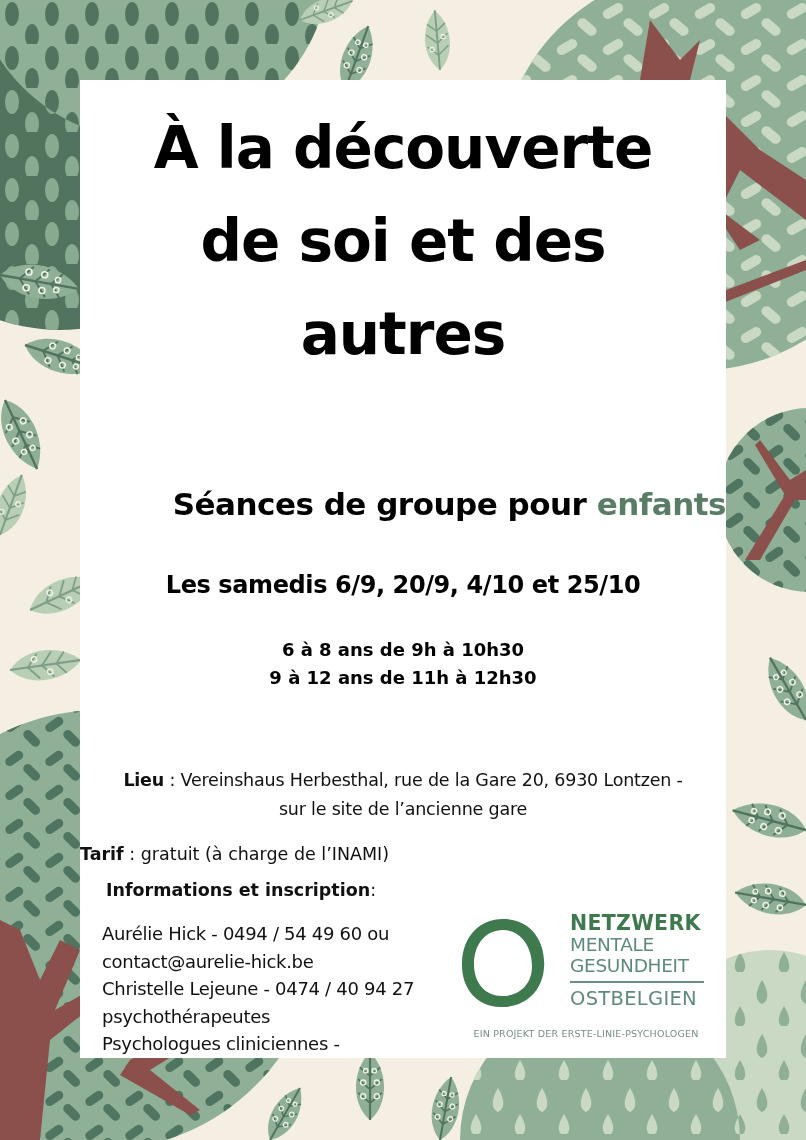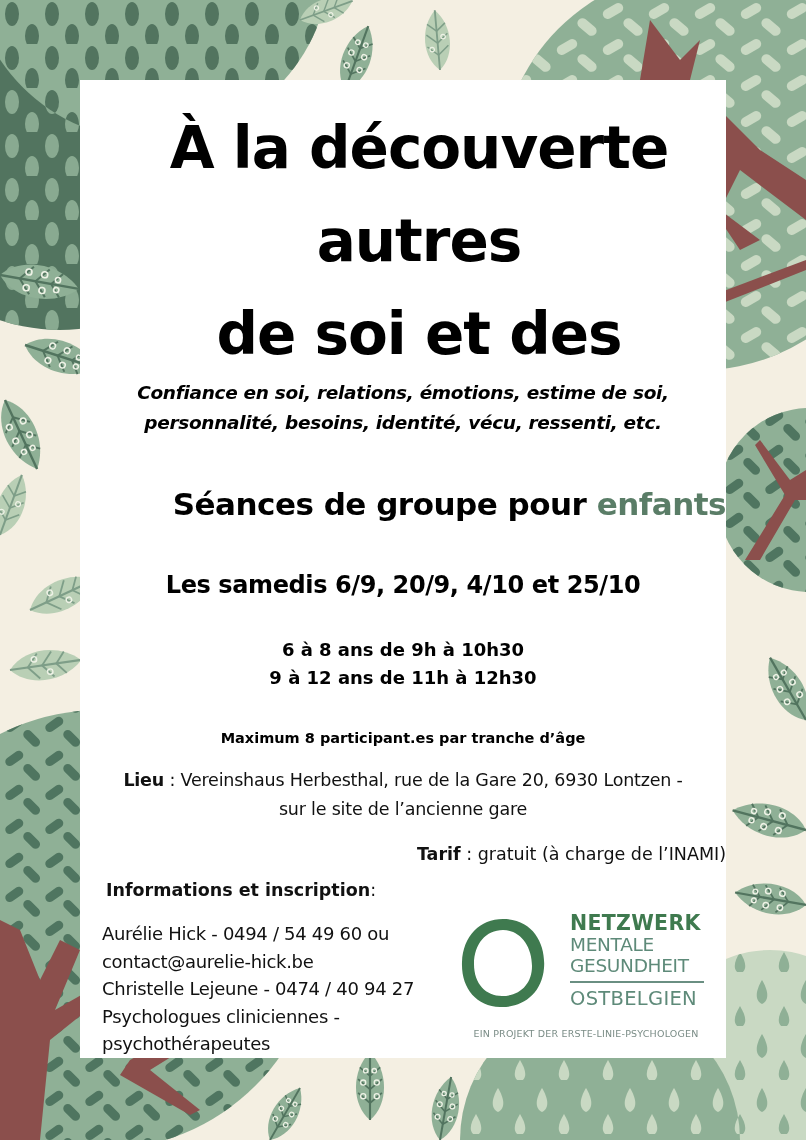--- a/index.html
+++ b/index.html
@@ -1,27 +1,27 @@
 <!DOCTYPE html>
 <html><head>
 <meta charset="utf-8">
 <style>
   html, body { margin:0; padding:0; }
   body { width:806px; height:1140px; position:relative; overflow:hidden; background:#f4efe2; font-family:"Liberation Sans", "DejaVu Sans", sans-serif; }
   .deco { position:absolute; inset:0; }
   .panel { position:absolute; left:80px; top:80px; width:646px; height:978px; background:#ffffff; }
-  .title { position:absolute; left:16px; width:646px; top:22px; text-align:center; font-family:"DejaVu Sans", sans-serif; font-weight:bold; font-size:58px; line-height:93px; color:#000; letter-spacing:-1px; }
+  .title { position:absolute; left:0; width:646px; top:22px; text-align:center; font-family:"DejaVu Sans", sans-serif; font-weight:bold; font-size:58px; line-height:93px; color:#000; letter-spacing:-1px; }
   .subtitle { position:absolute; left:0; width:646px; top:298px; text-align:center; font-family:"DejaVu Sans", sans-serif; font-weight:bold; font-style:italic; font-size:18.5px; line-height:30px; color:#000; letter-spacing:-0.3px; }
   .heading { position:absolute; left:0; width:646px; top:402px; text-align:right; font-family:"DejaVu Sans", sans-serif; font-weight:bold; font-size:31px; line-height:44px; color:#000; letter-spacing:-0.5px; }
   .heading .accent { color:#5a7d67; }
   .dates { position:absolute; left:0; width:646px; top:488px; text-align:center; font-family:"DejaVu Sans", sans-serif; font-weight:bold; font-size:24px; line-height:34px; color:#000; letter-spacing:-0.4px; }
   .ages { position:absolute; left:0; width:646px; top:556px; text-align:center; font-family:"DejaVu Sans", sans-serif; font-weight:bold; font-size:18px; line-height:28px; color:#000; }
   .max { position:absolute; left:0; width:646px; top:646px; text-align:center; font-family:"DejaVu Sans", sans-serif; font-weight:bold; font-size:14.5px; line-height:24px; color:#000; }
   .lieu { position:absolute; left:0; width:646px; top:686px; text-align:center; font-family:"DejaVu Sans", sans-serif; font-size:17.5px; line-height:29px; color:#111; letter-spacing:-0.2px; }
-  .tarif { position:absolute; left:0; width:646px; top:760px; text-align:right; font-family:"DejaVu Sans", sans-serif; font-size:17.5px; line-height:29px; color:#111; }
+  .tarif { position:absolute; left:0; width:646px; top:760px; text-align:left; font-family:"DejaVu Sans", sans-serif; font-size:17.5px; line-height:29px; color:#111; }
   .b { font-weight:bold; }
   .info-head { position:absolute; left:26px; top:796px; font-family:"DejaVu Sans", sans-serif; font-size:17.5px; line-height:29px; color:#111; }
   .contacts { position:absolute; left:22px; top:840px; font-family:"DejaVu Sans", sans-serif; font-size:18px; line-height:27.5px; color:#111; letter-spacing:-0.3px; }
   .contacts div { white-space:nowrap; }
   .logo { position:absolute; left:370px; top:826px; width:270px; height:140px; }
   .logo-ring { position:absolute; left:8px; top:10px; width:90px; height:94px; }
   .logo-text { position:absolute; left:120px; top:6px; width:140px; font-family:"DejaVu Sans", sans-serif; }
   .lt1 { font-weight:bold; font-size:20.5px; line-height:22px; color:#3f7a4f; letter-spacing:0.3px; }
   .lt2, .lt3 { font-size:18.5px; line-height:21px; color:#5e8a79; letter-spacing:-0.3px; }
   .lt-line { height:2px; background:#6a8f82; margin:5px 0 4px 0; width:134px; }
@@ -125,61 +125,56 @@
   <use href="#leaf" transform="translate(806 830) rotate(-165) scale(0.95)"></use>
   <use href="#leaf" transform="translate(806 905) rotate(-170) scale(0.9)"></use>
   <use href="#leaf" transform="translate(370 1120) rotate(-90) scale(0.85)"></use>
   <use href="#leaf" transform="translate(440 1140) rotate(-80) scale(0.8)"></use>
   <use href="#leaf" transform="translate(270 1140) rotate(-60) scale(0.75)"></use>
 </svg>
 
 <div class="panel">
   <div class="title">
     <div>À la découverte</div>
+    <div>de soi et des</div>
     <div>autres</div>
-    <div>de soi et des</div>
   </div>
 
-  <div class="subtitle">
-    <div>Confiance en soi, relations, émotions, estime de soi,</div>
-    <div>personnalité, besoins, identité, vécu, ressenti, etc.</div>
-  </div>
 
   <div class="heading">
     <span>Séances de groupe pour </span><span class="accent">enfants</span>
   </div>
 
   <div class="dates">Les samedis 6/9, 20/9, 4/10 et 25/10</div>
 
   <div class="ages">
     <div>6 à 8 ans de 9h à 10h30</div>
     <div>9 à 12 ans de 11h à 12h30</div>
   </div>
 
-  <div class="max">Maximum 8 participant.es par tranche d’âge</div>
 
   <div class="lieu">
     <div><span class="b">Lieu</span><span> : </span><span>Vereinshaus Herbesthal, rue de la Gare 20, 6930 Lontzen -</span></div>
     <div>sur le site de l’ancienne gare</div>
   </div>
 
   <div class="tarif">
     <span class="b">Tarif</span><span> : </span><span>gratuit (à charge de l’INAMI)</span>
   </div>
 
   <div class="info-head">
     <span class="b">Informations et inscription</span><span>:</span>
   </div>
 
   <div class="contacts">
     <div>Aurélie Hick - 0494 / 54 49 60 ou</div>
     <div>contact@aurelie-hick.be</div>
     <div>Christelle Lejeune - 0474 / 40 94 27</div>
+    <div>psychothérapeutes</div>
     <div>Psychologues cliniciennes -</div>
-    <div>psychothérapeutes</div>
   </div>
 
   <div class="logo">
     <svg class="logo-ring" viewBox="0 0 90 94" xmlns="http://www.w3.org/2000/svg">
       <path d="M45 3 C 75 3, 88 28, 86 52 C 84 78, 64 92, 42 91 C 18 90, 3 72, 4 46 C 5 20, 22 3, 45 3 Z M45 14 C 28 14, 16 28, 16 48 C 16 68, 28 80, 44 80 C 62 80, 74 68, 74 50 C 74 30, 62 14, 45 14 Z" fill="#3f7a4f" fill-rule="evenodd"></path>
     </svg>
     <div class="logo-text">
       <div class="lt1">NETZWERK</div>
       <div class="lt2">MENTALE</div>
       <div class="lt3">GESUNDHEIT</div>

